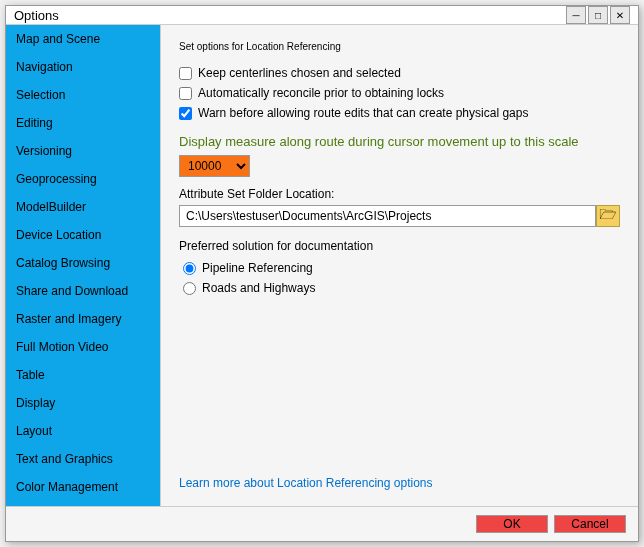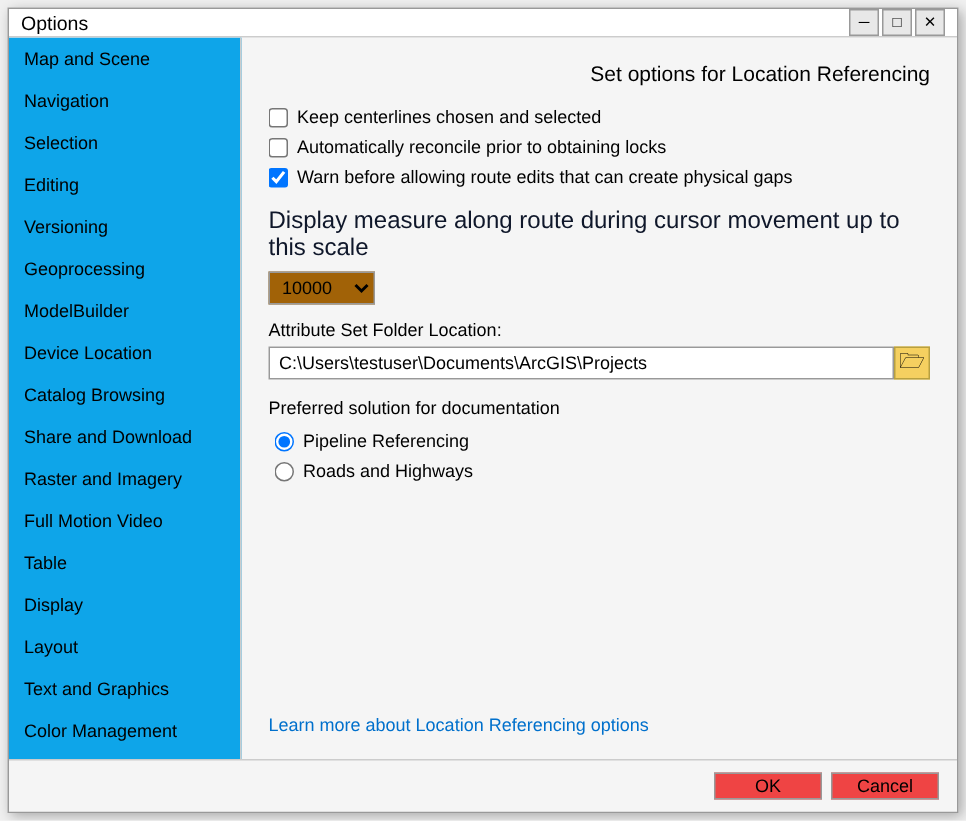--- a/index.html
+++ b/index.html
@@ -72,25 +72,24 @@
       line-height: 1.5;
     }
     .main-content {
       flex: 1;
       padding: 16px 18px;
       display: flex;
       flex-direction: column;
       overflow-y: auto;
     }
     .section-title {
-      font-size: 14px;
+      font-size: 10px;
       color: #000;
       margin-bottom: 14px;
       font-weight: normal;
-      text-align: right;
     }
     .checkbox-row {
       display: flex;
       align-items: center;
       margin-bottom: 6px;
       gap: 6px;
     }
     .checkbox-row input[type="checkbox"] {
       width: 13px;
       height: 13px;
@@ -103,26 +102,26 @@
     }
     .scale-row {
       display: flex;
       align-items: center;
       margin-top: 8px;
       margin-bottom: 10px;
       gap: 6px;
       flex-wrap: wrap;
     }
     .scale-label {
-      font-size: 16px;
-      color: #0f172a;
+      font-size: 13px;
+      color: #4d7c0f;
     }
     .scale-select {
       border: 1px solid #999;
-      background: #a16207;
+      background: #f97316;
       padding: 1px 4px;
       font-size: 12px;
       height: 22px;
     }
     .field-label {
       font-size: 12px;
       color: #000;
       margin-bottom: 4px;
     }
     .folder-row {

